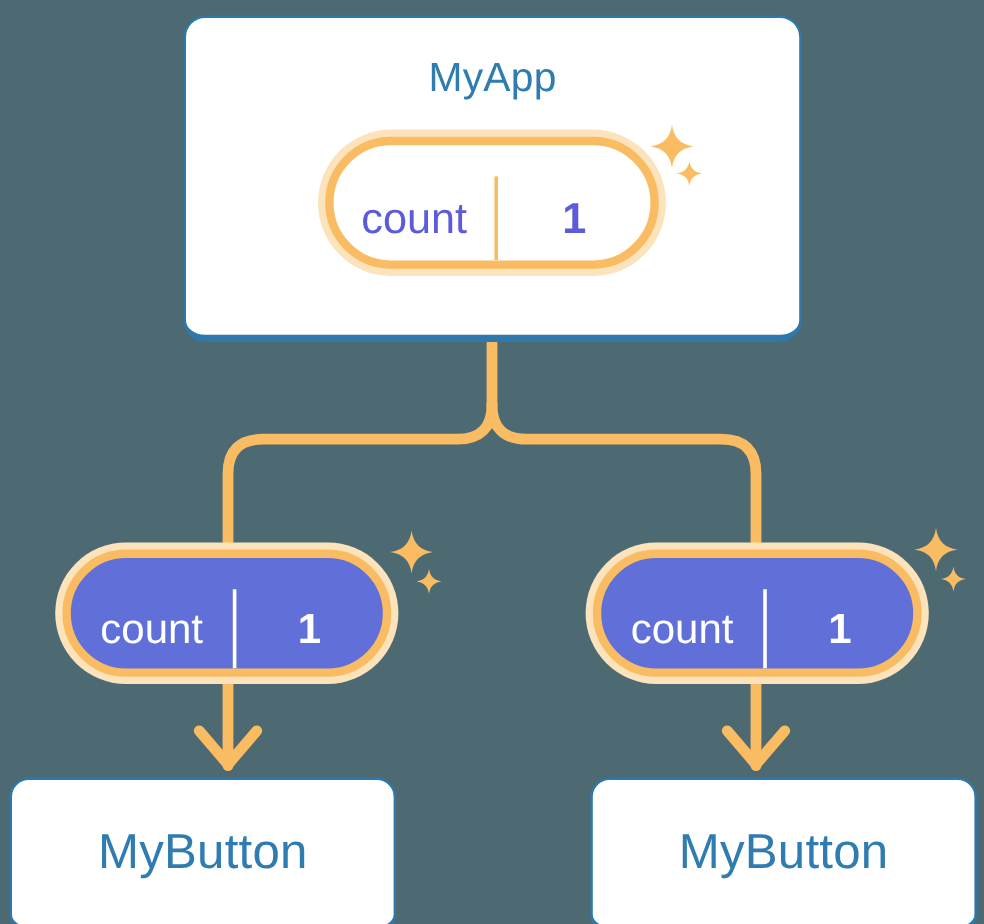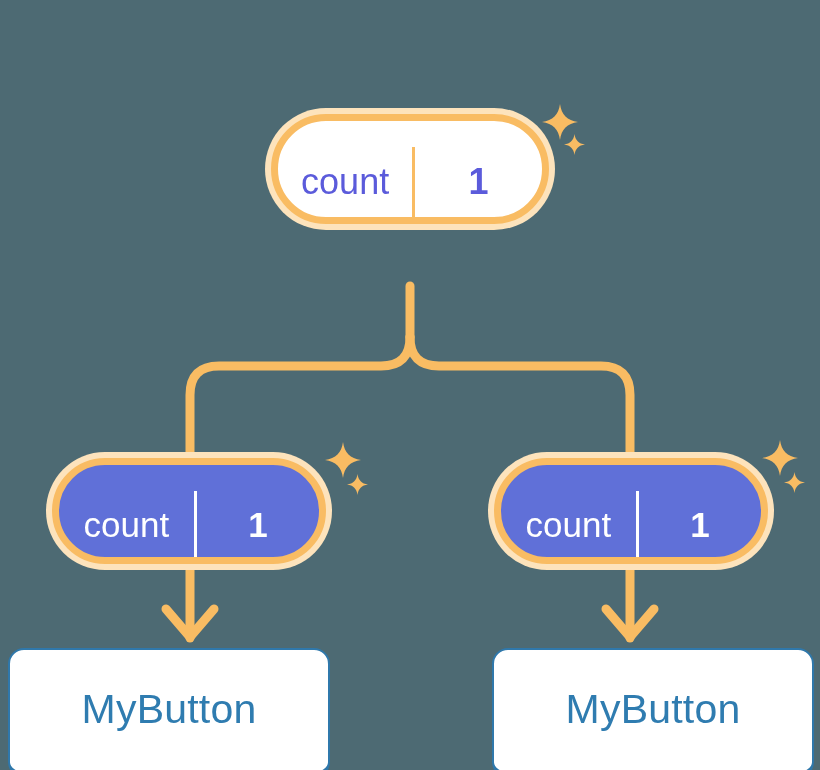--- a/index.html
+++ b/index.html
@@ -173,20 +173,23 @@
       <path d="M 190 570 L 190 638"></path>
       <path d="M 166 609 L 190 637 L 214 609"></path>
     </g>
 
     <g fill="none" stroke="#f9bc63" stroke-width="9" stroke-linecap="round" stroke-linejoin="round">
       <path d="M 630 570 L 630 638"></path>
       <path d="M 606 609 L 630 637 L 654 609"></path>
     </g>
   </svg>
 
+  <div class="card" id="card-myapp">
+    <div class="card-title">MyApp</div>
+  </div>
 
   <div class="pill-outer" id="pill-top">
     <div class="pill-ring">
       <div class="pill-name">count</div>
       <div class="pill-value">1</div>
     </div>
   </div>
 
   <svg class="sparkle" id="sparkle-top-big" viewBox="0 0 100 100">
     <path d="M50 0 C54 30 70 46 100 50 C70 54 54 70 50 100 C46 70 30 54 0 50 C30 46 46 30 50 0 Z" fill="#f9bc63"></path>

